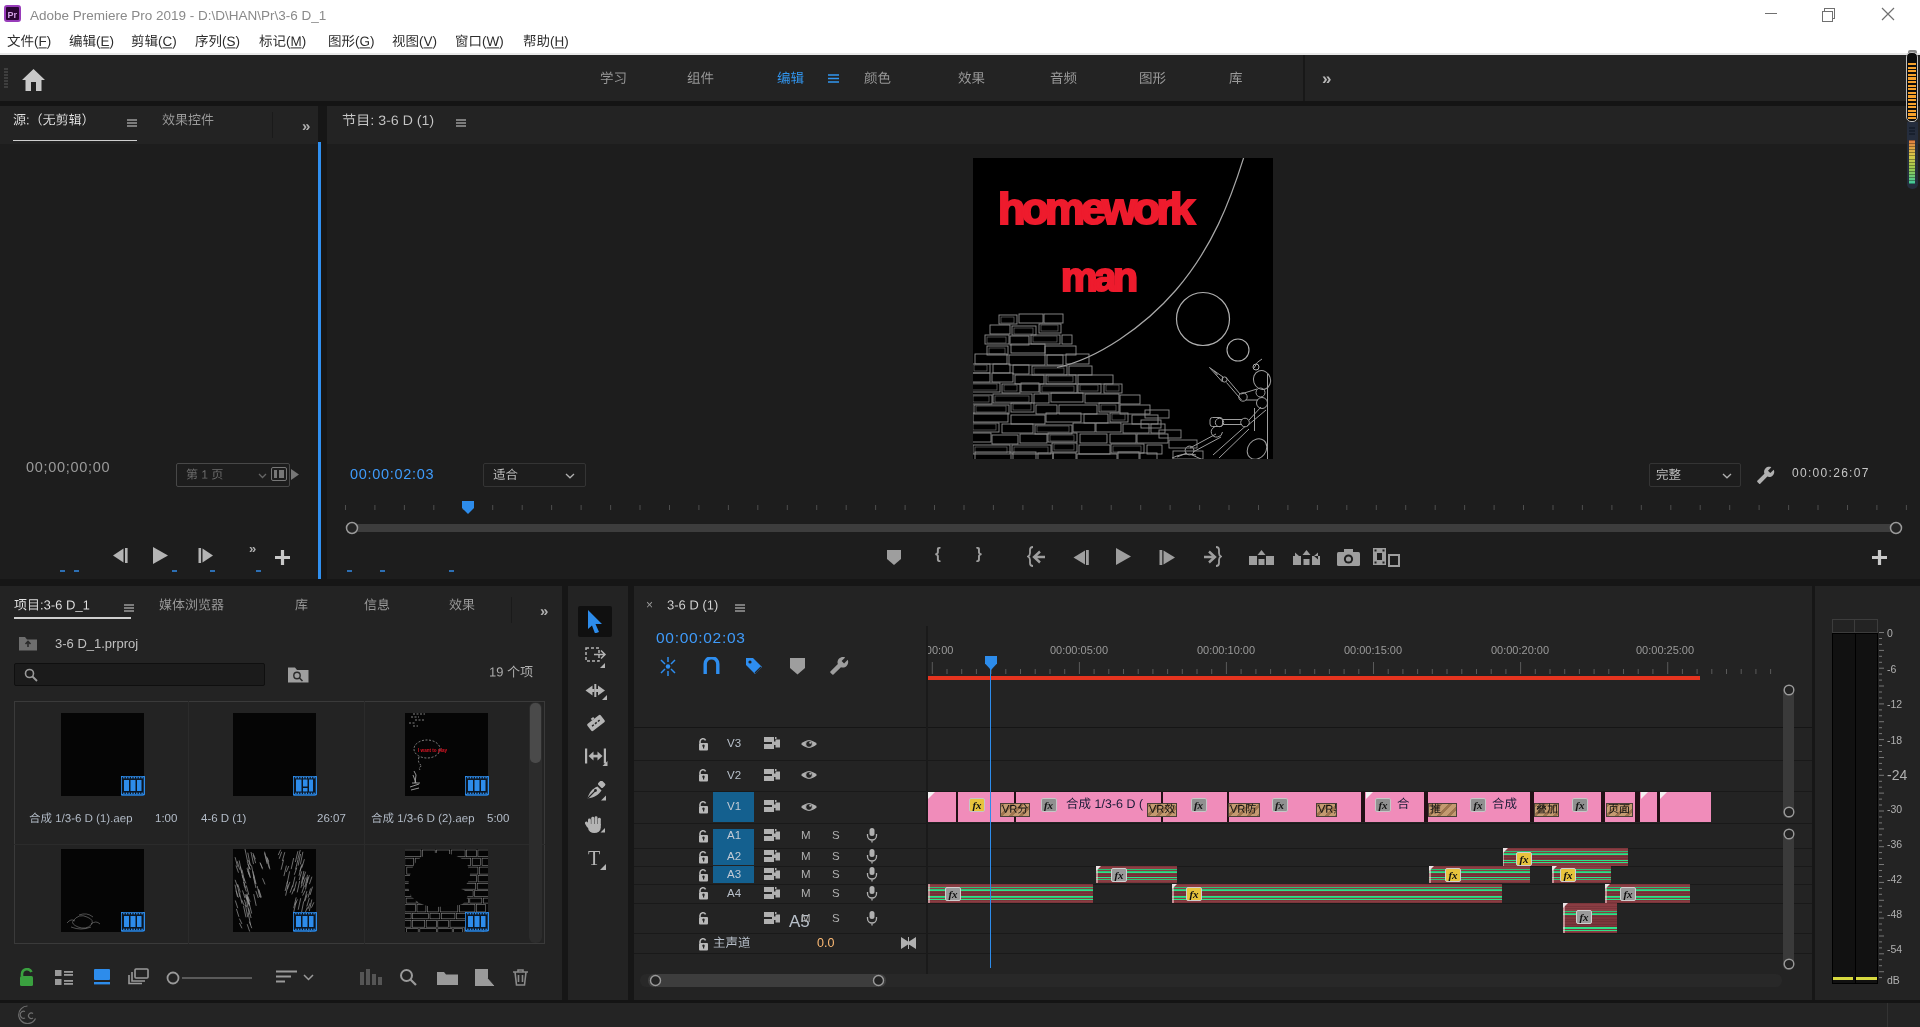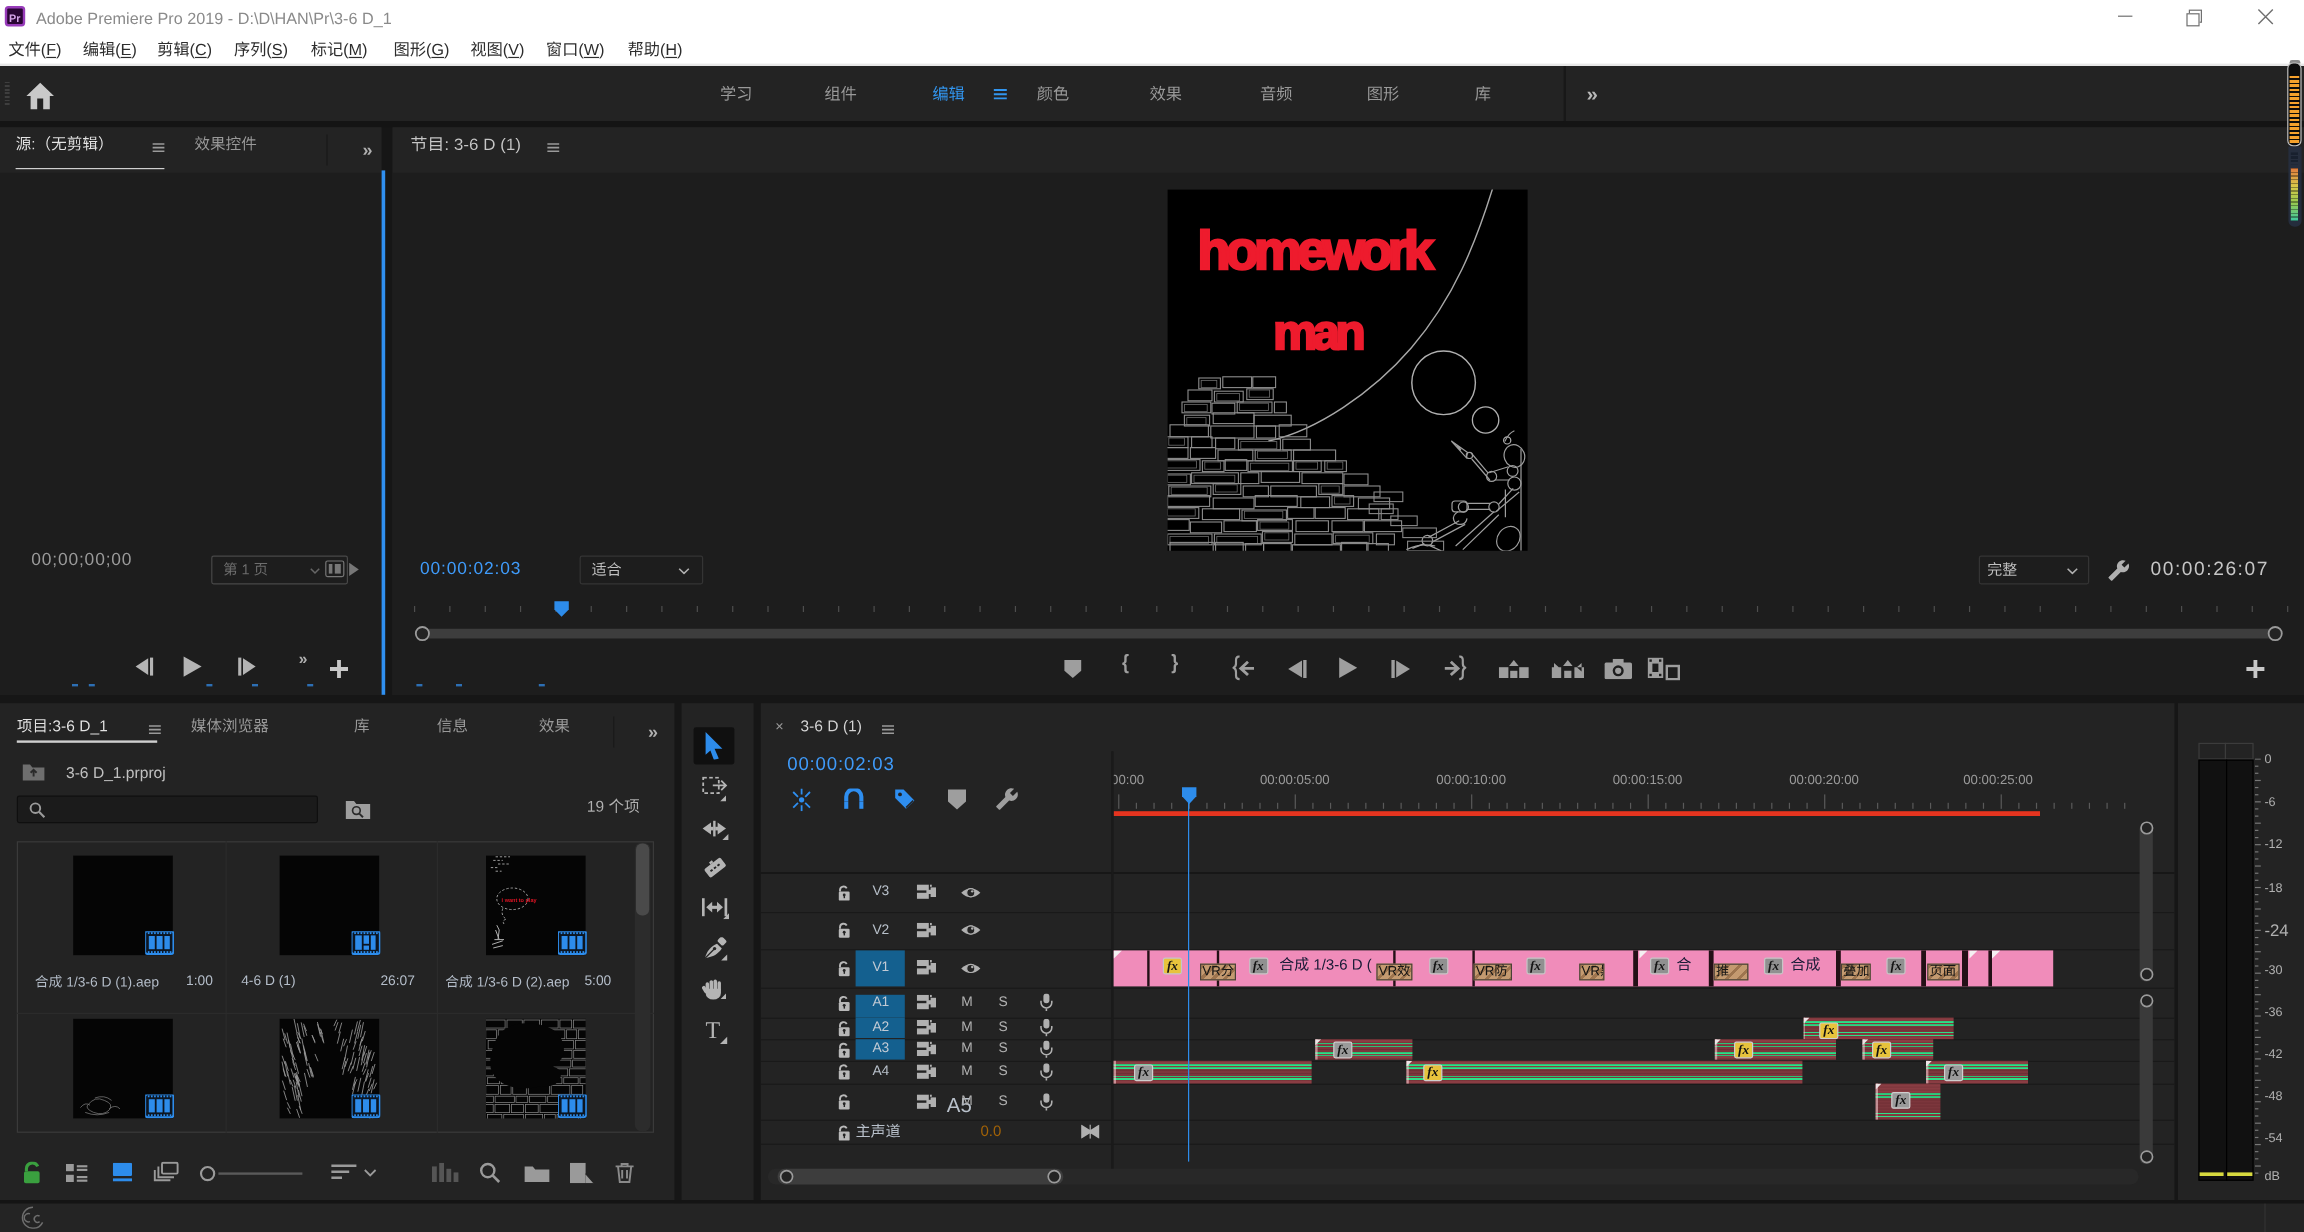--- a/index.html
+++ b/index.html
@@ -346,21 +346,21 @@
       </svg>
     </div>
 <svg style="position:absolute;left:1722px;top:473px" width="10" height="6">
       <path d="M1,1 L5,4.8 L9,1" stroke="#b0b0b0" stroke-width="1.3" fill="none"></path>
     </svg>
 <svg style="position:absolute;left:1756px;top:466px" width="19" height="19">
       <g transform="translate(19,0) scale(-0.78,0.78)">
         <path d="M22.7 19l-9.1-9.1c.9-2.3.4-5-1.5-6.9-2-2-5-2.4-7.4-1.3L9 6 6 9 1.6 4.7C.4 7.1.9 10.1 2.9 12.1c1.9 1.9 4.6 2.4 6.9 1.5l9.1 9.1c.4.4 1 .4 1.4 0l2.3-2.3c.5-.4.5-1.1.1-1.4z" fill="#b0b0b0"></path>
       </g>
     </svg>
-<div style="position:absolute;left:1792px;top:467px;font-size:16px;color:#c6c6c6;line-height:1;white-space:pre;letter-spacing:1.3px">00:00:26:07</div>
+<div style="position:absolute;left:1792px;top:467px;font-size:12px;color:#c6c6c6;line-height:1;white-space:pre;letter-spacing:1.3px">00:00:26:07</div>
 <svg style="position:absolute;left:345px;top:505px" width="1566" height="6">
       <rect x="0.0" y="0" width="1" height="5" fill="#4e4e4e"></rect>
       <rect x="29.4" y="0" width="1" height="5" fill="#4e4e4e"></rect>
       <rect x="58.9" y="0" width="1" height="5" fill="#4e4e4e"></rect>
       <rect x="88.3" y="0" width="1" height="5" fill="#4e4e4e"></rect>
       <rect x="117.8" y="0" width="1" height="5" fill="#4e4e4e"></rect>
       <rect x="147.2" y="0" width="1" height="5" fill="#4e4e4e"></rect>
       <rect x="176.7" y="0" width="1" height="5" fill="#4e4e4e"></rect>
       <rect x="206.1" y="0" width="1" height="5" fill="#4e4e4e"></rect>
       <rect x="235.6" y="0" width="1" height="5" fill="#4e4e4e"></rect>
@@ -1327,21 +1327,21 @@
       <path d="M3,6 V4.5 a3 3 0 0 1 5.6,-1.2" stroke="#b8b8b8" stroke-width="1.6" fill="none"></path>
       <rect x="2" y="6" width="9" height="7.5" rx="1" fill="#b8b8b8"></rect>
       <circle cx="6.5" cy="8.8" r="1.2" fill="#232323"></circle>
       <rect x="6" y="9" width="1.2" height="2.5" fill="#232323"></rect>
     </svg>
 <div style="position:absolute;left:713px;top:936px;line-height:0;">
       <svg width="38" height="14" viewBox="0 0 38 14">
         <path d="M4.7 -9.9C5.4 -9.4 6.3 -8.6 6.8 -8H1.3V-7.1H5.7V-4.3H1.9V-3.4H5.7V-0.3H0.7V0.6H11.9V-0.3H6.8V-3.4H10.7V-4.3H6.8V-7.1H11.2V-8H7.2L7.8 -8.4C7.2 -9 6.2 -9.9 5.4 -10.5Z M18.2 -10.5V-9.5H13.4V-8.6H18.2V-7.4H14.1V-6.6H23.6V-7.4H19.2V-8.6H24.1V-9.5H19.2V-10.5ZM14.4 -5.6V-4C14.4 -2.7 14.2 -0.9 12.9 0.4C13.1 0.6 13.4 0.9 13.6 1.1C14.5 0.2 15 -1 15.2 -2.1H22.4V-1.5H23.3V-5.6ZM22.4 -2.9H19.2V-4.8H22.4ZM15.3 -2.9C15.3 -3.3 15.3 -3.6 15.3 -4V-4.8H18.3V-2.9Z M25.8 -9.6C26.5 -8.9 27.2 -8 27.6 -7.5L28.4 -8C28 -8.6 27.2 -9.4 26.5 -10ZM30.7 -4.6H34.9V-3.6H30.7ZM30.7 -2.9H34.9V-1.8H30.7ZM30.7 -6.3H34.9V-5.3H30.7ZM29.8 -7V-1.1H35.8V-7H32.8C32.9 -7.3 33.1 -7.7 33.2 -8.1H36.8V-8.8H34.5C34.8 -9.3 35.1 -9.8 35.4 -10.2L34.5 -10.5C34.3 -10 33.9 -9.3 33.5 -8.8H31.2L31.9 -9.2C31.7 -9.5 31.3 -10.1 30.9 -10.6L30.2 -10.2C30.5 -9.8 30.9 -9.2 31 -8.8H28.9V-8.1H32.2C32.1 -7.7 32 -7.3 31.9 -7ZM28.3 -6H25.6V-5.2H27.4V-1.3C26.8 -1.1 26.2 -0.6 25.5 0.1L26.1 0.9C26.8 0.1 27.4 -0.6 27.8 -0.6C28.1 -0.6 28.5 -0.2 29.1 0.1C29.9 0.6 31 0.7 32.5 0.7C33.7 0.7 35.9 0.6 36.8 0.6C36.8 0.3 36.9 -0.1 37 -0.3C35.8 -0.2 34 -0.1 32.5 -0.1C31.1 -0.1 30.1 -0.2 29.2 -0.7C28.8 -0.9 28.5 -1.1 28.3 -1.2Z" fill="#b8c0ca" transform="translate(0,11.0)"></path>
       </svg>
     </div>
-<div style="position:absolute;left:817px;top:937px;font-size:12.5px;color:#a16207;line-height:1;white-space:pre;">0.0</div>
+<div style="position:absolute;left:817px;top:937px;font-size:12.5px;color:#fdba74;line-height:1;white-space:pre;">0.0</div>
 <svg style="position:absolute;left:900px;top:937px" width="17" height="12">
       <path d="M1,0 L8,4.5 V0 h1 V12 h-1 V7.5 L1,12 Z M16,0 L9,4.5 V0 h-0 V12 h0 V7.5 L16,12 Z" fill="#b0b0b0"></path>
     </svg>
 <div style="position:absolute;left:928px;top:791.5px;width:783px;height:30.5px;background:#f08cba"></div>
 <div style="position:absolute;left:955.5px;top:791.5px;width:2px;height:30.5px;background:#231016"></div>
 <div style="position:absolute;left:1013.5px;top:791.5px;width:2px;height:30.5px;background:#231016"></div>
 <div style="position:absolute;left:1160.5px;top:791.5px;width:2px;height:30.5px;background:#231016"></div>
 <div style="position:absolute;left:1227px;top:791.5px;width:2px;height:30.5px;background:#231016"></div>
 <div style="position:absolute;left:1361px;top:791.5px;width:3.5px;height:30.5px;background:#231016"></div>
 <div style="position:absolute;left:1424px;top:791.5px;width:3.5px;height:30.5px;background:#231016"></div>

